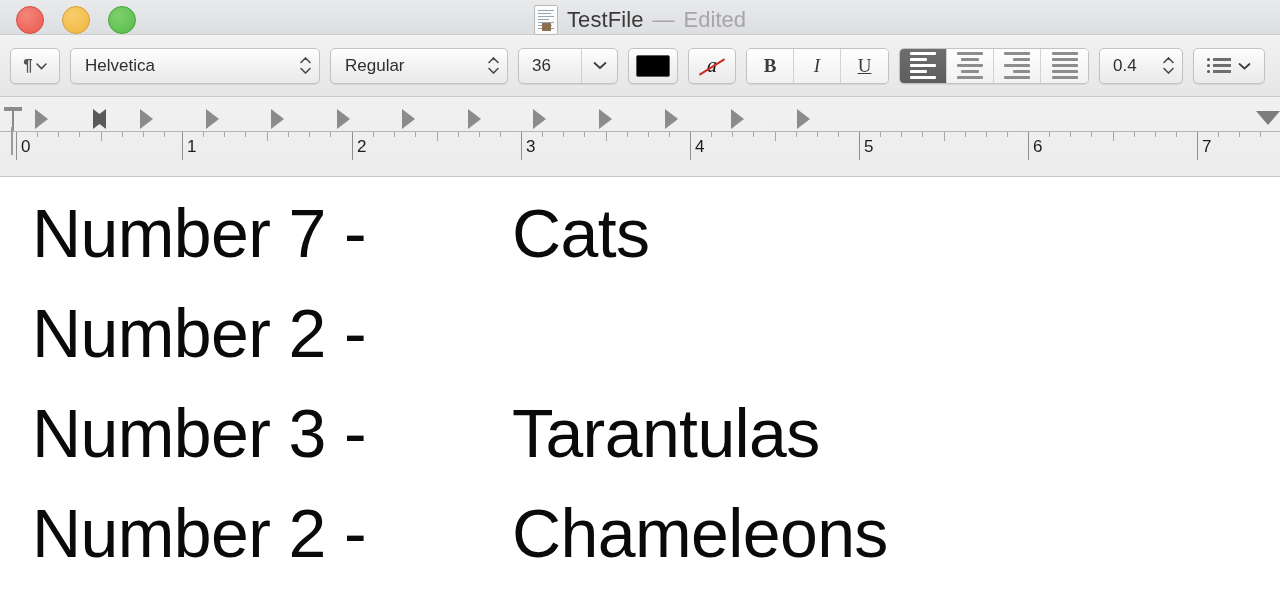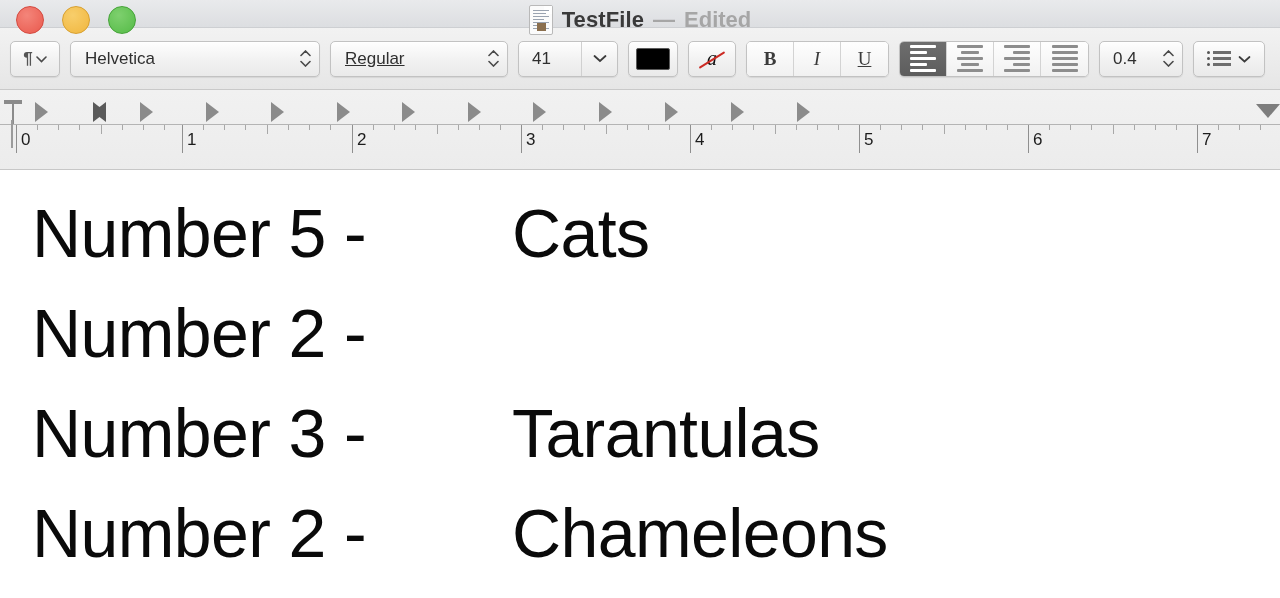--- a/index.html
+++ b/index.html
@@ -8,25 +8,24 @@
     overflow: hidden;
     font-family: "Liberation Sans", sans-serif;
     background: #ffffff;
   }
 
   
   .window { width: 1280px; height: 598px; position: relative; background:#fff; }
 
   
   .titlebar {
-    height: 28px; width: 100%;
+    height: 35px; width: 100%;
     background: linear-gradient(to bottom, #e9eaec 0%, #dcdee1 100%);
     border-bottom: 1px solid #cdcfd2;
     position: relative;
-    font-weight: bold;
   }
   .traffic { position:absolute; top:6px; left:16px; display:flex; gap:18px; }
   .light { width:28px; height:28px; border-radius:50%; display:block; }
   .light.close   { background: radial-gradient(circle at 38% 32%, #f4857a, #e9594d); border:1px solid #d4493f; }
   .light.min     { background: radial-gradient(circle at 38% 32%, #f8ce6b, #f0b63e); border:1px solid #d8a02f; }
   .light.zoom    { background: radial-gradient(circle at 38% 32%, #7ed06e, #55bb47); border:1px solid #45a338; }
 
   .title-center {
     position:absolute; left:0; right:0; top:0; height:40px;
     display:flex; align-items:center; justify-content:center; gap:9px;
@@ -70,21 +69,21 @@
     display:flex; align-items:center;
     font-size:17px; color:#2f2f2f;
   }
 
   
   .para-ctl { width:50px; justify-content:center; gap:3px; }
   .pilcrow { font-size:17px; font-weight:bold; color:#555; line-height:1; }
 
   
   .font-ctl { width:250px; padding: 0 8px 0 14px; justify-content:space-between; }
-  .typeface-ctl { width:178px; padding: 0 8px 0 14px; justify-content:space-between;text-decoration:underline; }
+  .typeface-ctl { width:178px; padding: 0 8px 0 14px; justify-content:space-between; }
 
   
   .size-ctl { width:100px; padding:0; overflow:hidden; }
   .size-val { flex:1; padding-left:13px; }
   .size-arrow {
     width:36px; height:100%;
     border-left:1px solid #d0d0d0;
     display:flex; align-items:center; justify-content:center;
   }
 
@@ -254,21 +253,21 @@
         <svg width="11" height="7" viewBox="0 0 11 7">
             <path d="M1 5.5 L5.5 1 L10 5.5" stroke="#4a4a4a" stroke-width="1.6" fill="none" stroke-linecap="round"></path>
           </svg>
         <svg width="11" height="7" viewBox="0 0 11 7">
             <path d="M1 1.5 L5.5 6 L10 1.5" stroke="#4a4a4a" stroke-width="1.6" fill="none" stroke-linecap="round"></path>
           </svg>
       </span>
     </div>
 
     <div class="ctl size-ctl">
-      <span class="size-val">41</span>
+      <span class="size-val">36</span>
       <span class="size-arrow">
         <svg width="14" height="9" viewBox="0 0 14 9">
           <path d="M1.5 2 L7 7 L12.5 2" stroke="#3c3c3c" stroke-width="1.8" fill="none" stroke-linecap="round"></path>
         </svg>
       </span>
     </div>
 
     <div class="ctl swatch-ctl">
       <span class="swatch"></span>
     </div>
@@ -451,21 +450,21 @@
         <span class="tabmark" style="left: 731px;"></span>
         <span class="tabmark" style="left: 797px;"></span>
       </div>
     <span class="indent-first"></span>
     <span class="indent-left-line"></span>
     <span class="indent-right"></span>
   </div>
 
   <div class="doc">
     <div class="doc-line">
-      <span class="col-a">Number 5 -</span>
+      <span class="col-a">Number 7 -</span>
       <span class="col-b">Cats</span>
     </div>
     <div class="doc-line">
       <span class="col-a">Number 2 -</span>
     </div>
     <div class="doc-line">
       <span class="col-a">Number 3 -</span>
       <span class="col-b">Tarantulas</span>
     </div>
     <div class="doc-line">

